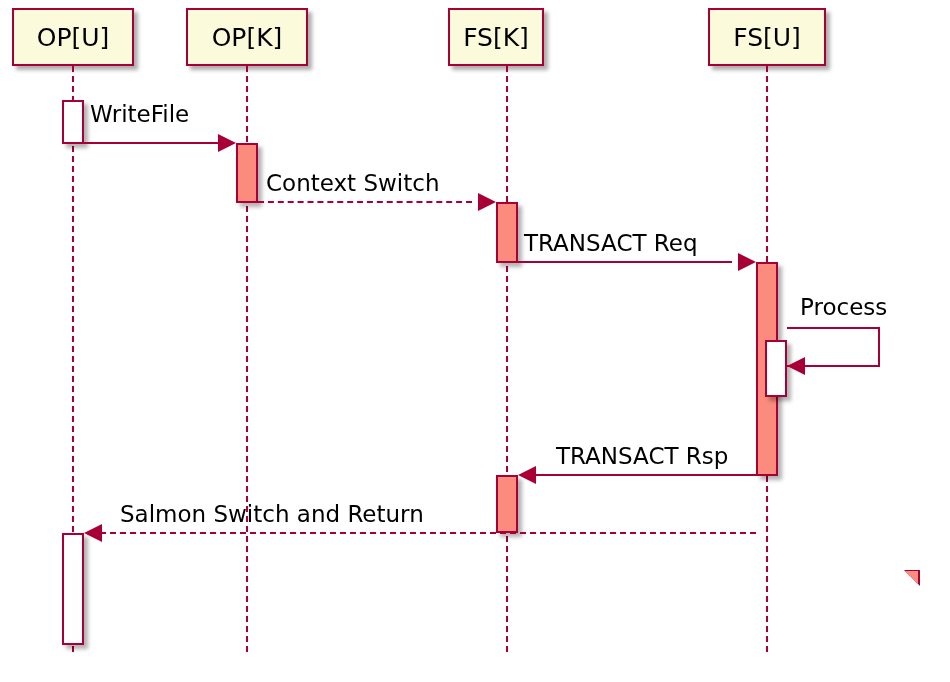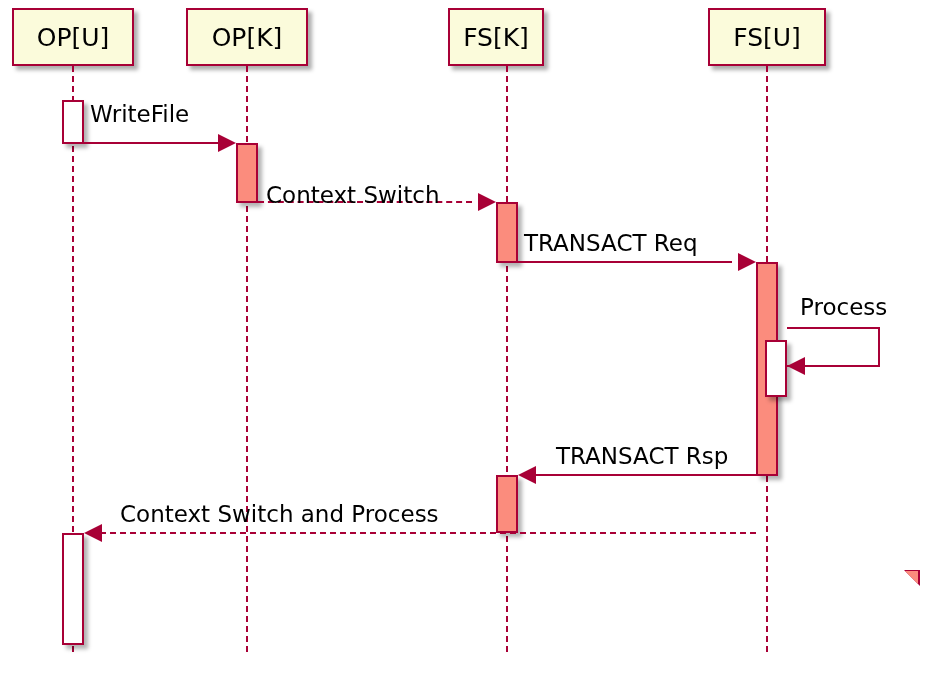--- a/index.html
+++ b/index.html
@@ -158,34 +158,34 @@
   <div class="activation salmon" style="left:496px; top:475px; width:22px; height:58px;"></div>
 
   <div class="activation white" style="left:62px; top:533px; width:22px; height:112px;"></div>
 
   <div class="msg-line" style="left:84px; top:142px; width:136px;"></div>
   <div class="arrow-head right" style="left:218px; top:134px;"></div>
   <div class="msg-label" style="left:90px; top:103px;">WriteFile</div>
 
   <div class="msg-line dashed" style="left:258px; top:201px; width:214px;"></div>
   <div class="arrow-head right" style="left:478px; top:193px;"></div>
-  <div class="msg-label" style="left:266px; top:172px;margin-top:12px;">Context Switch</div>
+  <div class="msg-label" style="left:266px; top:172px;">Context Switch</div>
 
   <div class="msg-line" style="left:518px; top:261px; width:214px;"></div>
   <div class="arrow-head right" style="left:738px; top:253px;"></div>
   <div class="msg-label" style="left:524px; top:232px;">TRANSACT Req</div>
 
   <div class="self-msg" style="left:787px; top:327px; width:93px; height:40px;"></div>
   <div class="arrow-head left" style="left:787px; top:357px;"></div>
   <div class="msg-label" style="left:800px; top:296px;">Process</div>
 
   <div class="msg-line" style="left:534px; top:474px; width:222px;"></div>
   <div class="arrow-head left" style="left:518px; top:466px;"></div>
   <div class="msg-label" style="left:556px; top:445px;">TRANSACT Rsp</div>
 
   <div class="msg-line dashed" style="left:100px; top:532px; width:656px;"></div>
   <div class="arrow-head left" style="left:84px; top:524px;"></div>
-  <div class="msg-label" style="left:120px; top:503px;">Context Switch and Process</div>
+  <div class="msg-label" style="left:120px; top:503px;">Salmon Switch and Return</div>
 
   <div class="note-fold" style="left:904px; top:570px;"></div>
   <div class="note-fold-inner" style="left:905px; top:571px;"></div>
 
 </div>
 
 </body></html>

